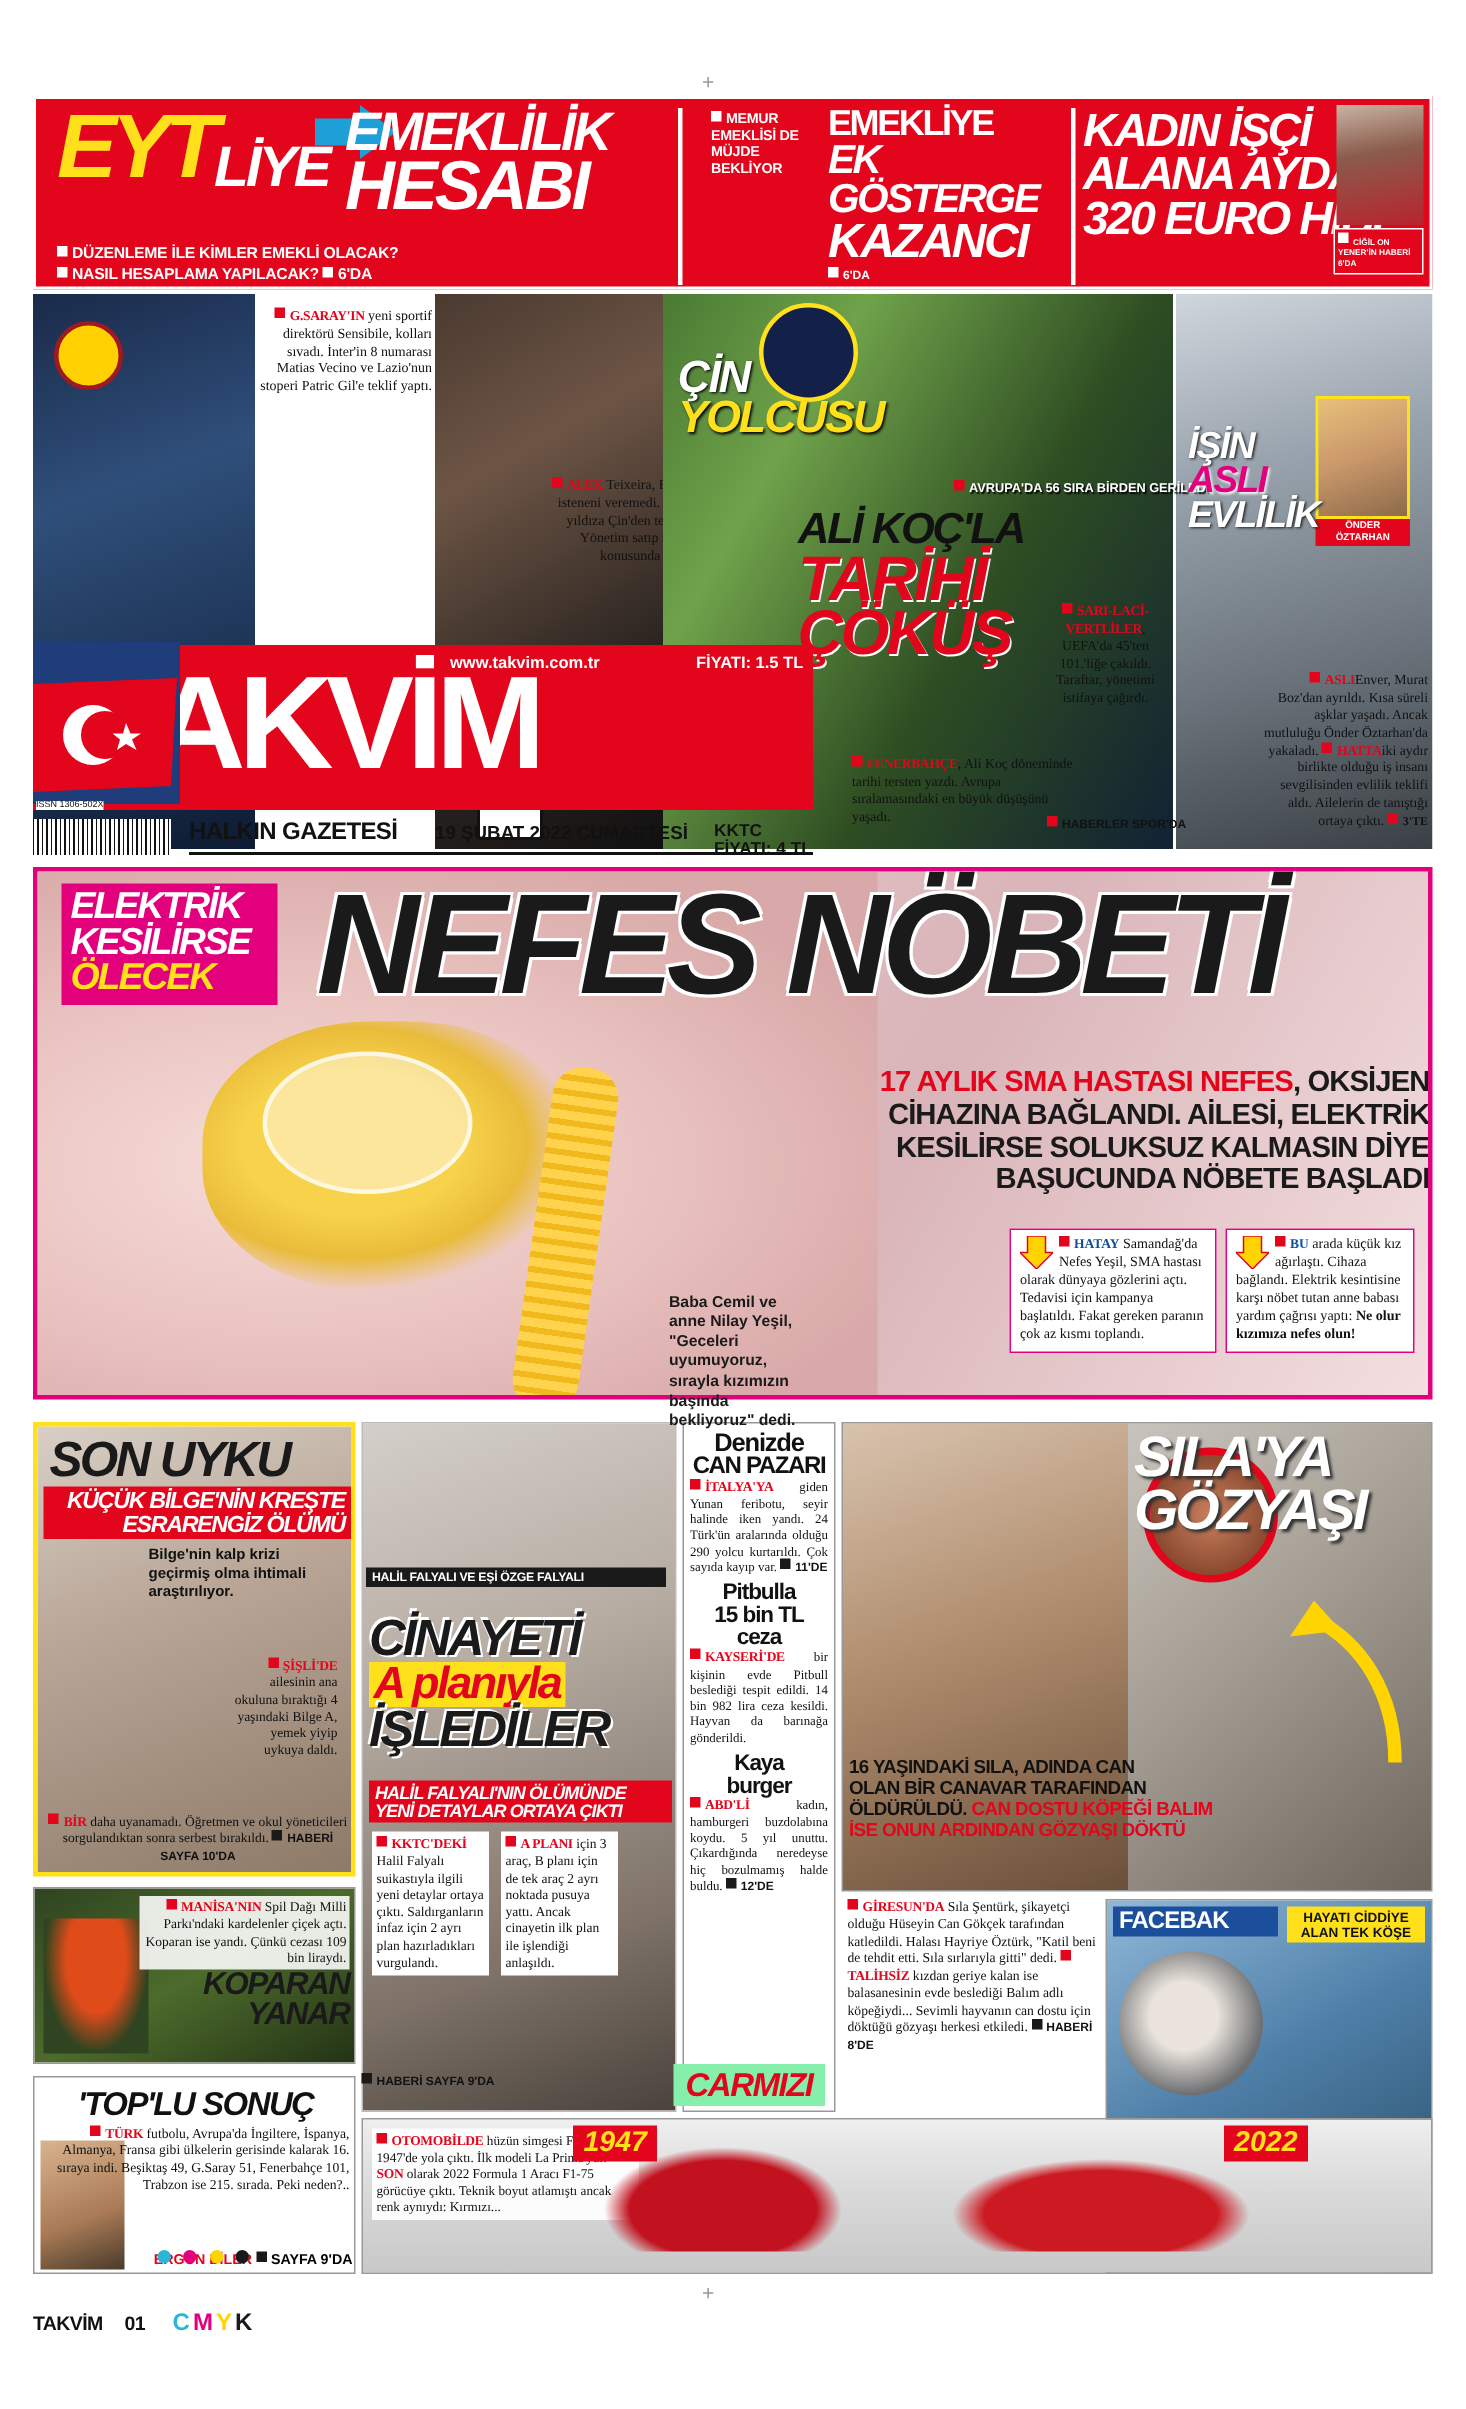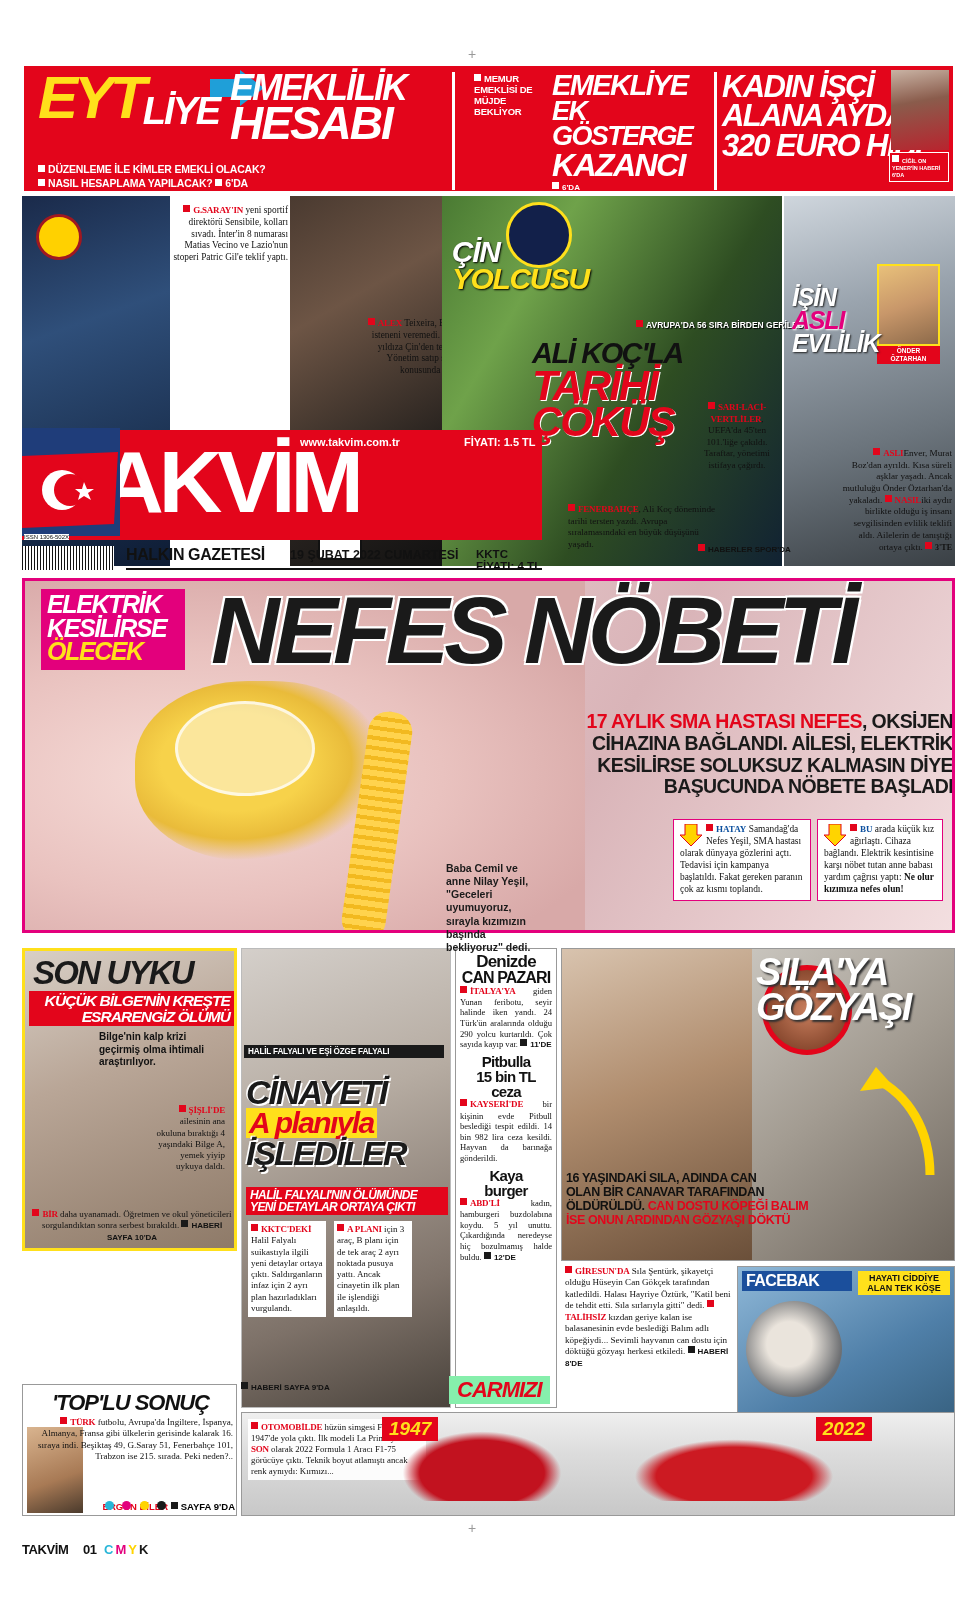--- a/index.html
+++ b/index.html
@@ -34,21 +34,21 @@
   .hesabi-blk { position:absolute; left:206px; top:6px; width:214px; color:#fff; }
   .h-emeklilik { font-size:36px; font-weight:bold; letter-spacing:-2px; line-height:.9; font-style:italic; }
   .h-hesabi { font-size:46px; font-weight:bold; letter-spacing:-2px; line-height:.86; font-style:italic; }
   .bullets { position:absolute; left:14px; top:96px; width:400px; color:#fff; font-size:10.5px; font-weight:bold; line-height:1.35; letter-spacing:-.2px; }
   .bullets div { white-space:nowrap; }
 
   .memur-box { position:absolute; left:450px; top:8px; width:72px; color:#fff; font-size:9.5px; font-weight:bold; line-height:1.15; letter-spacing:-.2px; }
   .bar-v { position:absolute; width:3px; background:#fff; }
 
   .b-emekliye { position:absolute; left:528px; top:6px; width:160px; color:#fff; text-align:left; }
-  .b-emekliye .l1 { font-size:29px; font-weight:bold; letter-spacing:-1.6px; line-height:.92; font-style:italic; }
+  .b-emekliye .l1 { font-size:24px; font-weight:bold; letter-spacing:-1.6px; line-height:.92; }
   .b-emekliye .l2 { font-size:27px; font-weight:bold; letter-spacing:-1.6px; line-height:.95; font-style:italic; }
   .b-emekliye .l3 { font-size:32px; font-weight:bold; letter-spacing:-1.6px; line-height:.95; font-style:italic; }
   .b-emekliye .sixda { font-size:8px; font-weight:bold; margin-top:2px; }
 
   .b-kadin { position:absolute; left:698px; top:6px; width:215px; color:#fff; }
   .b-kadin .l1 { font-size:31px; font-weight:bold; letter-spacing:-1.6px; line-height:.95; font-style:italic; }
   .b-kadin .l2 { font-size:31px; font-weight:bold; letter-spacing:-1.6px; line-height:.95; font-style:italic; }
   .b-kadin .l3 { font-size:31px; font-weight:bold; letter-spacing:-1.6px; line-height:.95; font-style:italic; }
   .woman-photo { position:absolute; right:4px; top:4px; width:58px; height:80px;
      background:linear-gradient(170deg,#c9b3a4 0%,#8a5c4c 40%,#b8242e 100%); }
@@ -211,21 +211,21 @@
      background:linear-gradient(180deg,#efefef 0%,#dcdcdc 40%,#c8c8c8 100%); border:1px solid #999; }
   .car1947 { position:absolute; left:160px; top:18px; width:160px; height:70px; background:radial-gradient(ellipse at 50% 60%,#c2121f 0 55%, rgba(0,0,0,0) 70%); border-radius:14px;}
   .car2022 { position:absolute; right:120px; top:26px; width:200px; height:62px; background:radial-gradient(ellipse at 50% 60%,#cc1a22 0 55%, rgba(0,0,0,0) 70%); border-radius:10px;}
   .yr { position:absolute; background:#e3051b; color:#ffe01b; font-size:19px; font-weight:bold; padding:1px 7px; font-style:italic; }
   .carmizi { position:absolute; left:449px; top:1376px; background:#86efac; color:#e3051b; font-size:22px; font-weight:bold; font-style:italic; padding:1px 8px; letter-spacing:-1px; z-index:12; }
   .otom-txt { position:absolute; left:6px; top:6px; width:178px; background:rgba(255,255,255,.92); padding:3px; font-family:"Liberation Serif",serif; font-size:8.8px; line-height:1.25; color:#111; }
 
   
   .footer { position:absolute; left:22px; top:1540px; width:933px; }
   .foot-takvim { font-size:13px; font-weight:bold; color:#111; letter-spacing:-.4px; }
-  .foot-cmyk { margin-left:3px; font-size:13px; font-weight:bold; letter-spacing:2px; }
+  .foot-cmyk { margin-left:14px; font-size:16px; font-weight:bold; letter-spacing:2px; }
   .dots { position:absolute; left:105px; top:1496px; }
   .dots span { display:inline-block; width:9px; height:9px; border-radius:50%; margin-right:4px; }
   .crop-mark { position:absolute; color:#999; font-size:14px; }
 </style>
 </head>
 <body>
 
 <div class="page">
 
   <div class="crop-mark" style="left:468px; top:46px;">+</div>
@@ -323,21 +323,21 @@
     <div class="sp-img asli-photo"></div>
     <div class="isin-asli">
       <div class="l1">İŞİN</div>
       <div class="l2">ASLI</div>
       <div class="l3">EVLİLİK</div>
     </div>
     <div class="onder-photo"></div>
     <div class="onder-cap">ÖNDER ÖZTARHAN</div>
     <div class="asli-text">
       <span class="sq"></span><span class="kicker">ASLI</span><span>Enver, Murat Boz'dan ayrıldı. Kısa süreli aşklar yaşadı. Ancak mutluluğu Önder Öztarhan'da yakaladı.</span>
-      <span class="sq"></span><span class="kicker">NASIL</span><span>iki aydır birlikte olduğu iş insanı sevgilisinden evlilik teklifi aldı. Ailelerin de tanıştığı ortaya çıktı.</span>
+      <span class="sq"></span><span class="kicker">HATTA</span><span>iki aydır birlikte olduğu iş insanı sevgilisinden evlilik teklifi aldı. Ailelerin de tanıştığı ortaya çıktı.</span>
       <span class="sq"></span><span style="font-weight:bold;font-size:8px;">3'TE</span>
     </div>
   </div>
 
   <div class="mast">
     <svg class="mast-flag" viewBox="0 0 98 108">
       <rect x="0" y="0" width="98" height="108" fill="#1f3d7a"></rect>
       <path d="M0,28 L96,24 L92,96 L0,100 Z" fill="#e3051b"></path>
       <circle cx="40" cy="62" r="20" fill="#fff"></circle>
       <circle cx="48" cy="62" r="16" fill="#e3051b"></circle>
@@ -403,20 +403,31 @@
       <span class="sq"></span><span class="kicker">ŞİŞLİ'DE</span>
       <span>ailesinin ana okuluna bıraktığı 4 yaşındaki Bilge A, yemek yiyip uykuya daldı.</span>
     </div>
     <div class="bir-txt">
       <span class="sq"></span><span class="kicker">BİR</span>
       <span>daha uyanamadı. Öğretmen ve okul yöneticileri sorgulandıktan sonra serbest bırakıldı.</span>
       <span class="sq sq-b"></span><span style="font-weight:bold;font-size:8px;font-family:'Liberation Sans',sans-serif;">HABERİ SAYFA 10'DA</span>
     </div>
   </div>
 
+  <div class="b-koparan">
+    <div class="tulip"></div>
+    <div class="kop-txt">
+      <span class="sq"></span><span class="kicker">MANİSA'NIN</span>
+      <span>Spil Dağı Milli Parkı'ndaki kardelenler çiçek açtı. Koparan ise yandı. Çünkü cezası 109 bin liraydı.</span>
+    </div>
+    <div class="kop-big">
+      <div>KOPARAN</div>
+      <div>YANAR</div>
+    </div>
+  </div>
 
   <div class="b-top">
     <div class="toplu">'TOP'LU SONUÇ</div>
     <div class="toplu-face"></div>
     <div class="toplu-txt">
       <span class="sq"></span><span class="kicker">TÜRK</span>
       <span>futbolu, Avrupa'da İngiltere, İspanya, Almanya, Fransa gibi ülkelerin gerisinde kalarak 16. sıraya indi. Beşiktaş 49, G.Saray 51, Fenerbahçe 101, Trabzon ise 215. sırada. Peki neden?..</span>
     </div>
     <div class="ergun">
       <span class="r">ERGUN DİLER</span>

